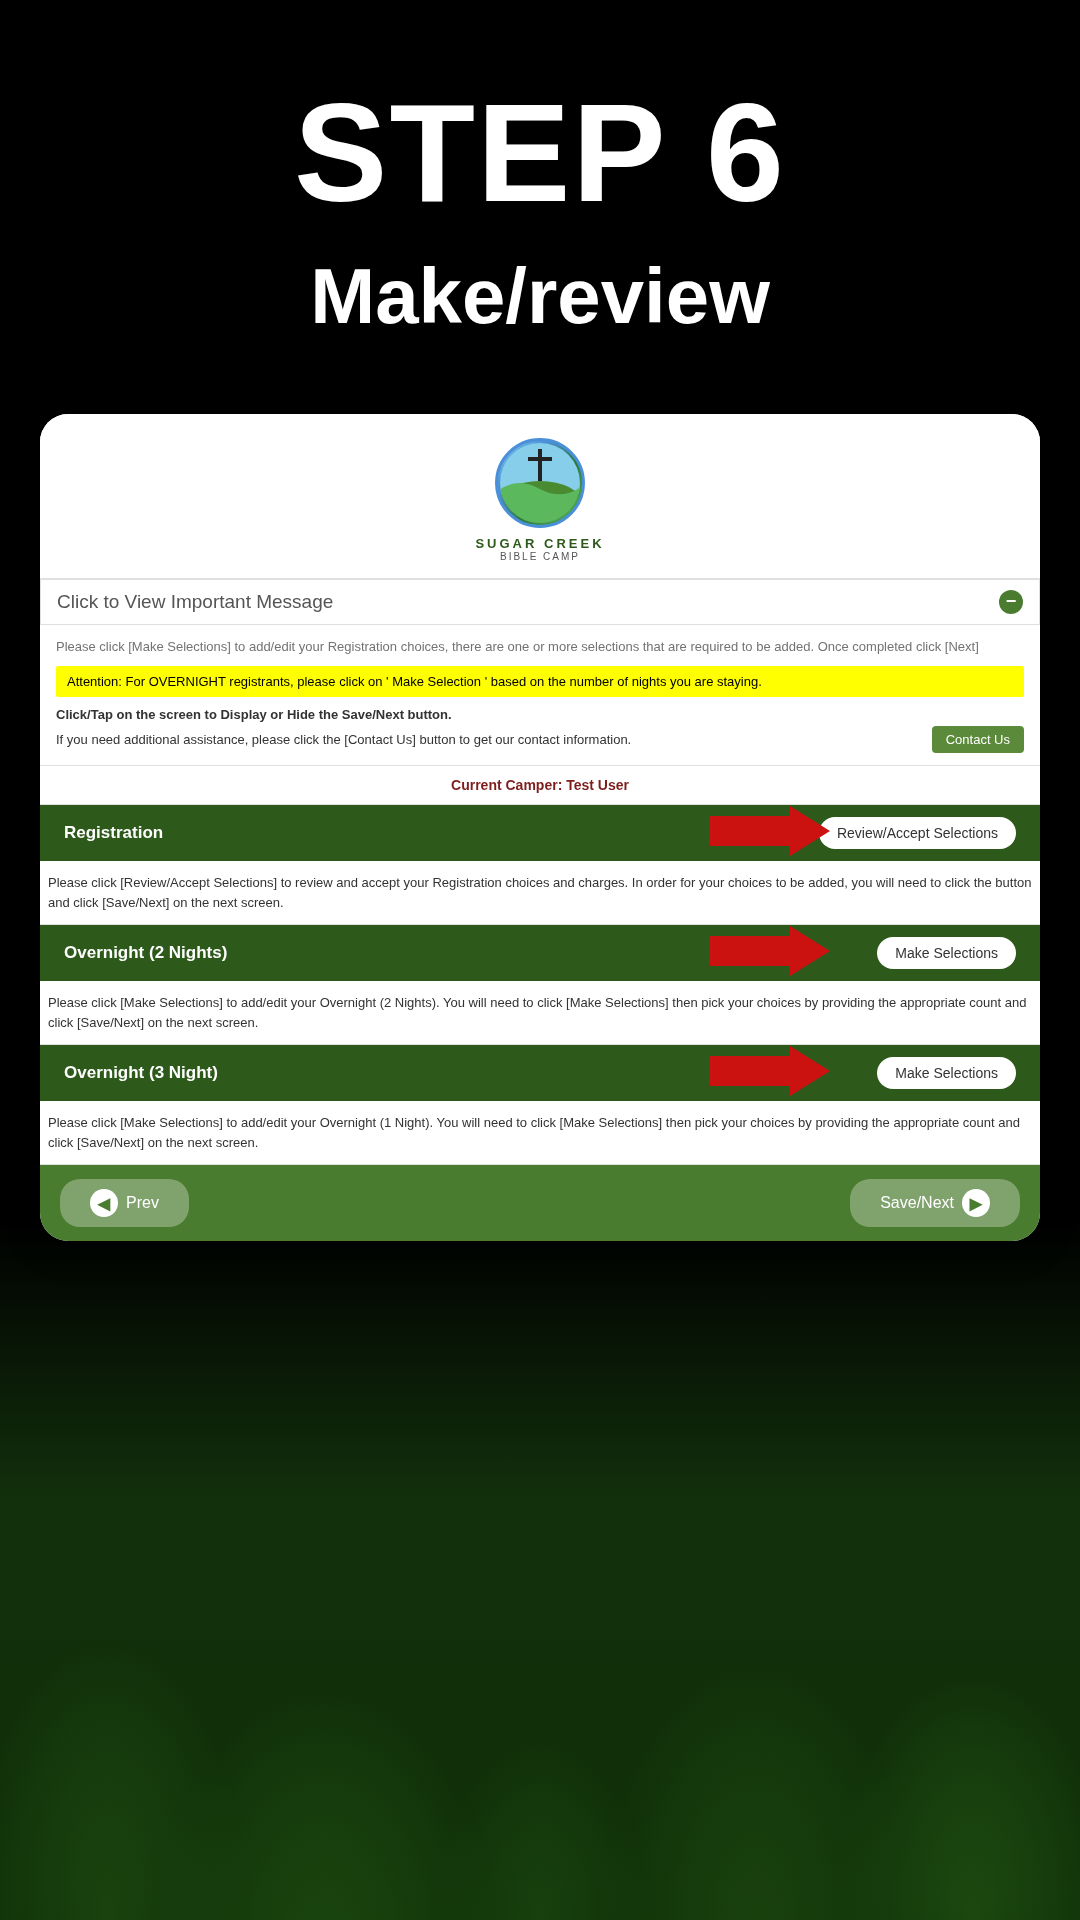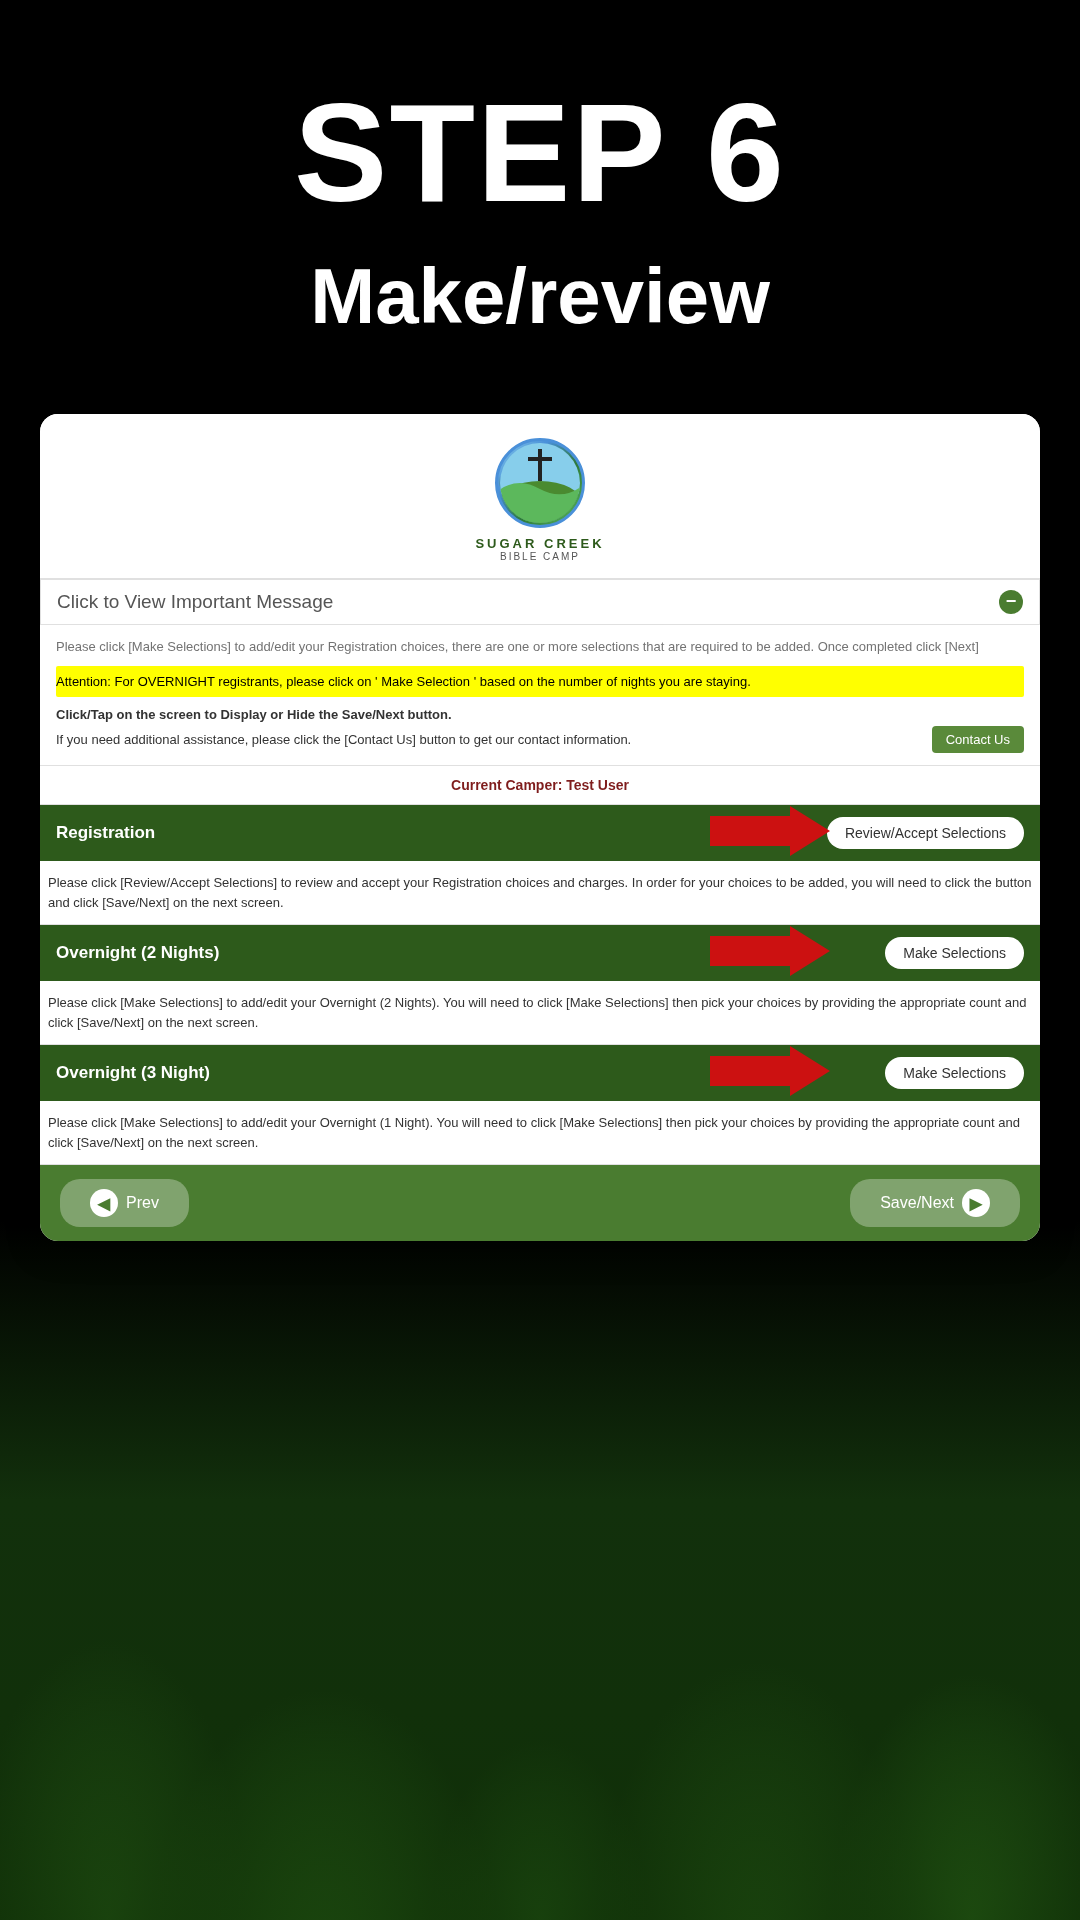--- a/index.html
+++ b/index.html
@@ -61,21 +61,21 @@
       font-weight: 800;
       line-height: 1.2;
       margin-top: 20px;
     }
 
     .card-container {
       position: relative;
       z-index: 10;
       margin: 30px 40px 0 40px;
       background: #fff;
-      border-radius: 18px;
+      border-radius: 28px;
       overflow: hidden;
       box-shadow: 0 8px 32px rgba(0,0,0,0.4);
     }
 
     
     .logo-section {
       background: #fff;
       text-align: center;
       padding: 24px 20px 16px;
       border-bottom: 1px solid #e0e0e0;
@@ -177,21 +177,21 @@
 
     .info-text {
       font-size: 13px;
       color: #737373;
       line-height: 1.5;
       margin-bottom: 10px;
     }
 
     .attention-text {
       background: #ffff00;
-      padding: 8px 0;
+      padding: 8px 11px;
       font-size: 13px;
       color: #000;
       font-weight: 500;
       margin-bottom: 10px;
       border-radius: 2px;
     }
 
     .click-tap-text {
       font-size: 13px;
       color: #333;
@@ -232,21 +232,21 @@
 
     .camper-text {
       font-size: 14px;
       font-weight: 600;
       color: #7f1d1d;
     }
 
     
     .selection-row {
       background: #2d5a1b;
-      padding: 12px 16px;
+      padding: 12px 24px;
       display: flex;
       align-items: center;
       justify-content: space-between;
       position: relative;
     }
 
     .selection-label {
       color: #fff;
       font-size: 17px;
       font-weight: 600;

